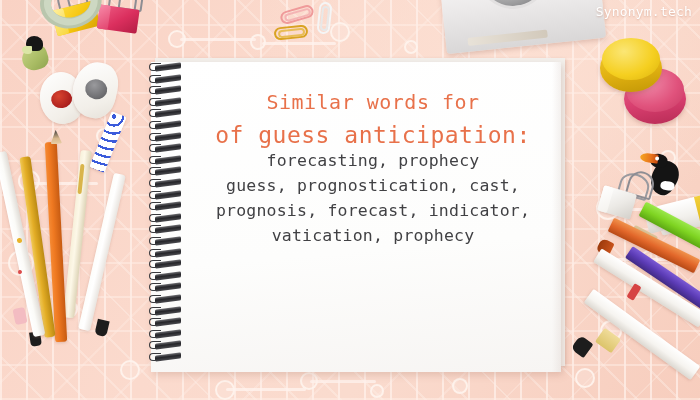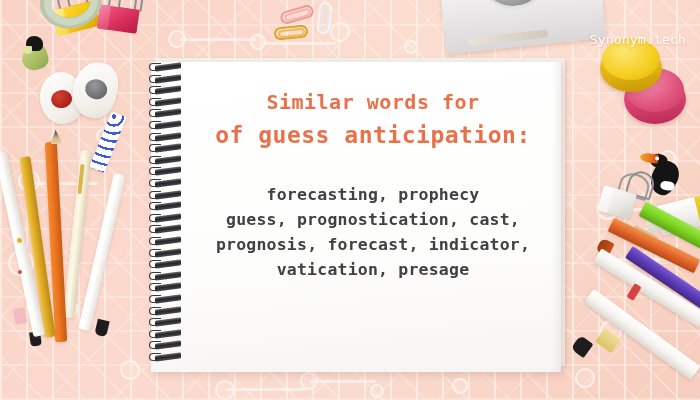--- a/index.html
+++ b/index.html
@@ -38,48 +38,46 @@
     background:rgba(253,232,223,.35);
   }
   .trace {
     position:absolute;
     background:rgba(255,243,237,.8);
     border-radius:2px;
   }
 
   
   #logo {
-    position:absolute; top:4px; right:14px;
+    position:absolute; top:4px; right:8px;
     font-size:13px; letter-spacing:.2px;
     color:#ffffff;
     text-shadow:0 1px 2px rgba(180,120,100,.45);
     z-index:60;
     white-space:nowrap;
-    margin-top:28px;
   }
 
   
   #notebook {
     position:absolute;
     left:151px; top:62px;
     width:414px; height:310px;
     z-index:30;
   }
   .page-back {
     position:absolute; left:4px; top:-4px;
     width:410px; height:308px;
     background:#f3f0ec;
     box-shadow:1px 1px 3px rgba(150,100,85,.22);
   }
   .page {
     position:absolute; left:0; top:0;
     width:410px; height:310px;
     background:linear-gradient(175deg,#ffffff 0%, #fdfdfc 60%, #f7f5f3 100%);
     box-shadow:2px 3px 7px rgba(160,110,95,.25);
-    font-weight:bold;
   }
   .page-fold {
     position:absolute; right:0; top:0;
     width:9px; height:310px;
     background:linear-gradient(90deg, rgba(0,0,0,0) 0%, rgba(190,170,160,.17) 100%);
   }
 
   
   #spiral { position:absolute; left:-10px; top:2px; width:44px; height:306px; }
   .coil {
@@ -119,21 +117,20 @@
     white-space:nowrap;
   }
   #title-line2 {
     margin-top:8px;
     font-size:23px;
     color:#e8714a;
     letter-spacing:.5px;
     white-space:nowrap;
   }
   #synonyms {
-    margin-top:34px;
     font-size:16.5px;
     line-height:25px;
     color:#414144;
     letter-spacing:.2px;
   }
   #synonyms div { white-space:nowrap; }
 
   
   .obj { position:absolute; }
 
@@ -364,21 +361,21 @@
     <div class="page">
       <div class="page-fold"></div>
 
       <div class="content">
         <div id="title-line1">Similar words for</div>
         <div id="title-line2">of guess anticipation:</div>
         <div id="synonyms">
           <div>forecasting, prophecy</div>
           <div>guess, prognostication, cast,</div>
           <div>prognosis, forecast, indicator,</div>
-          <div>vatication, presage</div>
+          <div>vatication, prophecy</div>
         </div>
       </div>
     </div>
 
     <div id="spiral">
         <div class="coil" style="top: 0px;">
           <b></b>
           <i></i>
         </div>
         <div class="coil" style="top: 11.6px;">

